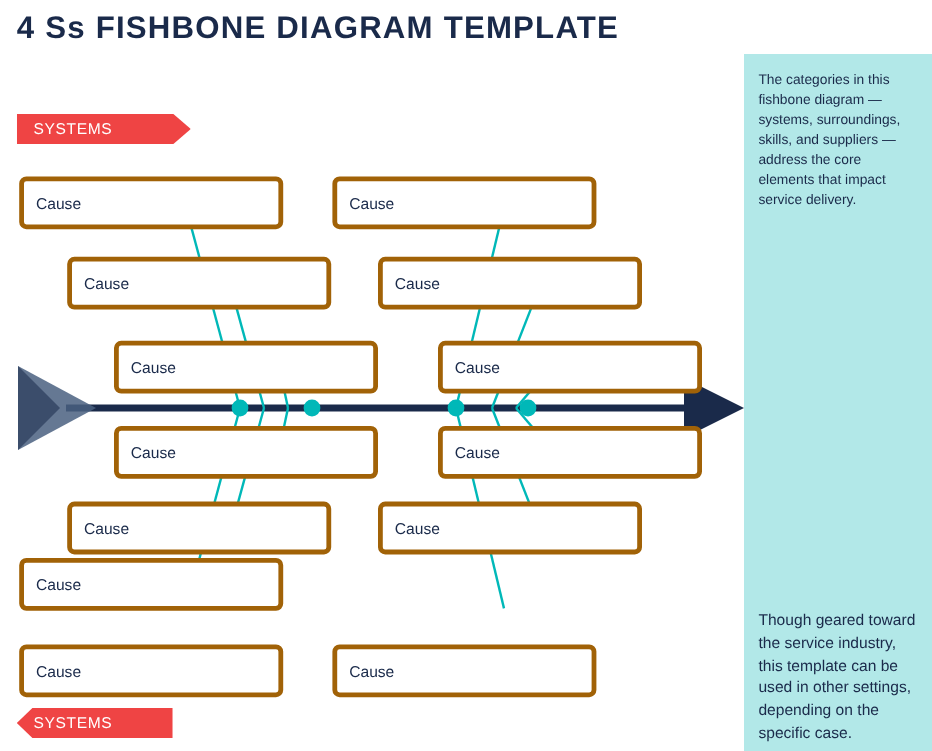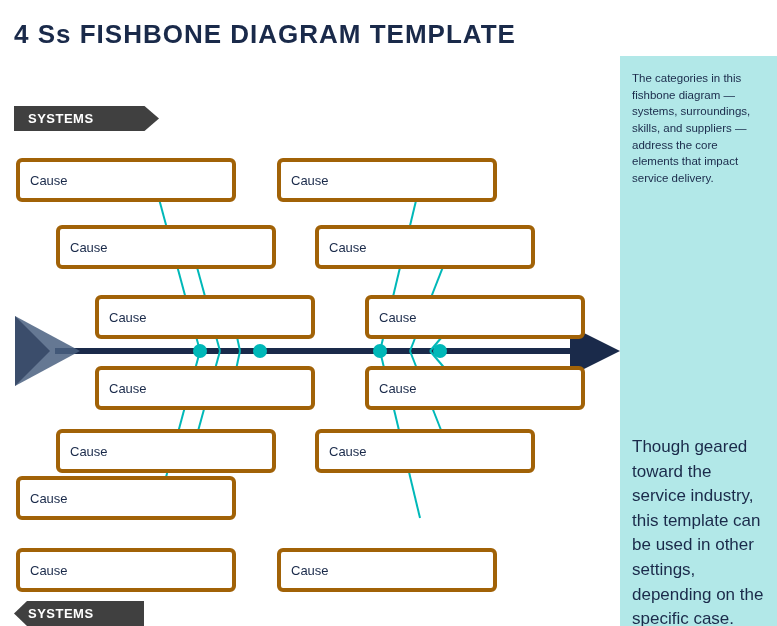--- a/index.html
+++ b/index.html
@@ -9,21 +9,21 @@
       font-family: Arial, sans-serif;
       background: #fff;
       overflow: hidden;
       position: relative;
     }
 
     .page-title {
       font-size: 26px;
       font-weight: 900;
       color: #1a2a4a;
-      padding: 19px 14px 6px 14px;
+      padding: 8px 14px 6px 14px;
       letter-spacing: 1px;
     }
 
     .main-layout {
       display: flex;
       width: 777px;
       height: 590px;
       position: relative;
     }
 
@@ -52,32 +52,32 @@
     }
 
     .sidebar-desc {
       font-size: 11.5px;
       color: #1a2a4a;
       line-height: 1.45;
       margin-bottom: 0;
     }
 
     .sidebar-desc2 {
-      font-size: 17px;
+      font-size: 13px;
       color: #1a2a4a;
       line-height: 1.45;
       margin-top: auto;
     }
 
     
     .cat-label {
       position: absolute;
-      background: #404040;
+      background: #ef4444;
       color: #fff;
-      font-weight: 700;
+      font-weight: 400;
       font-size: 13px;
       padding: 5px 14px;
       letter-spacing: 0.5px;
       clip-path: polygon(0 0, 90% 0, 100% 50%, 90% 100%, 0 100%);
       white-space: nowrap;
     }
 
     .cat-label.bottom {
       clip-path: polygon(10% 0, 100% 0, 100% 100%, 10% 100%, 0 50%);
     }

